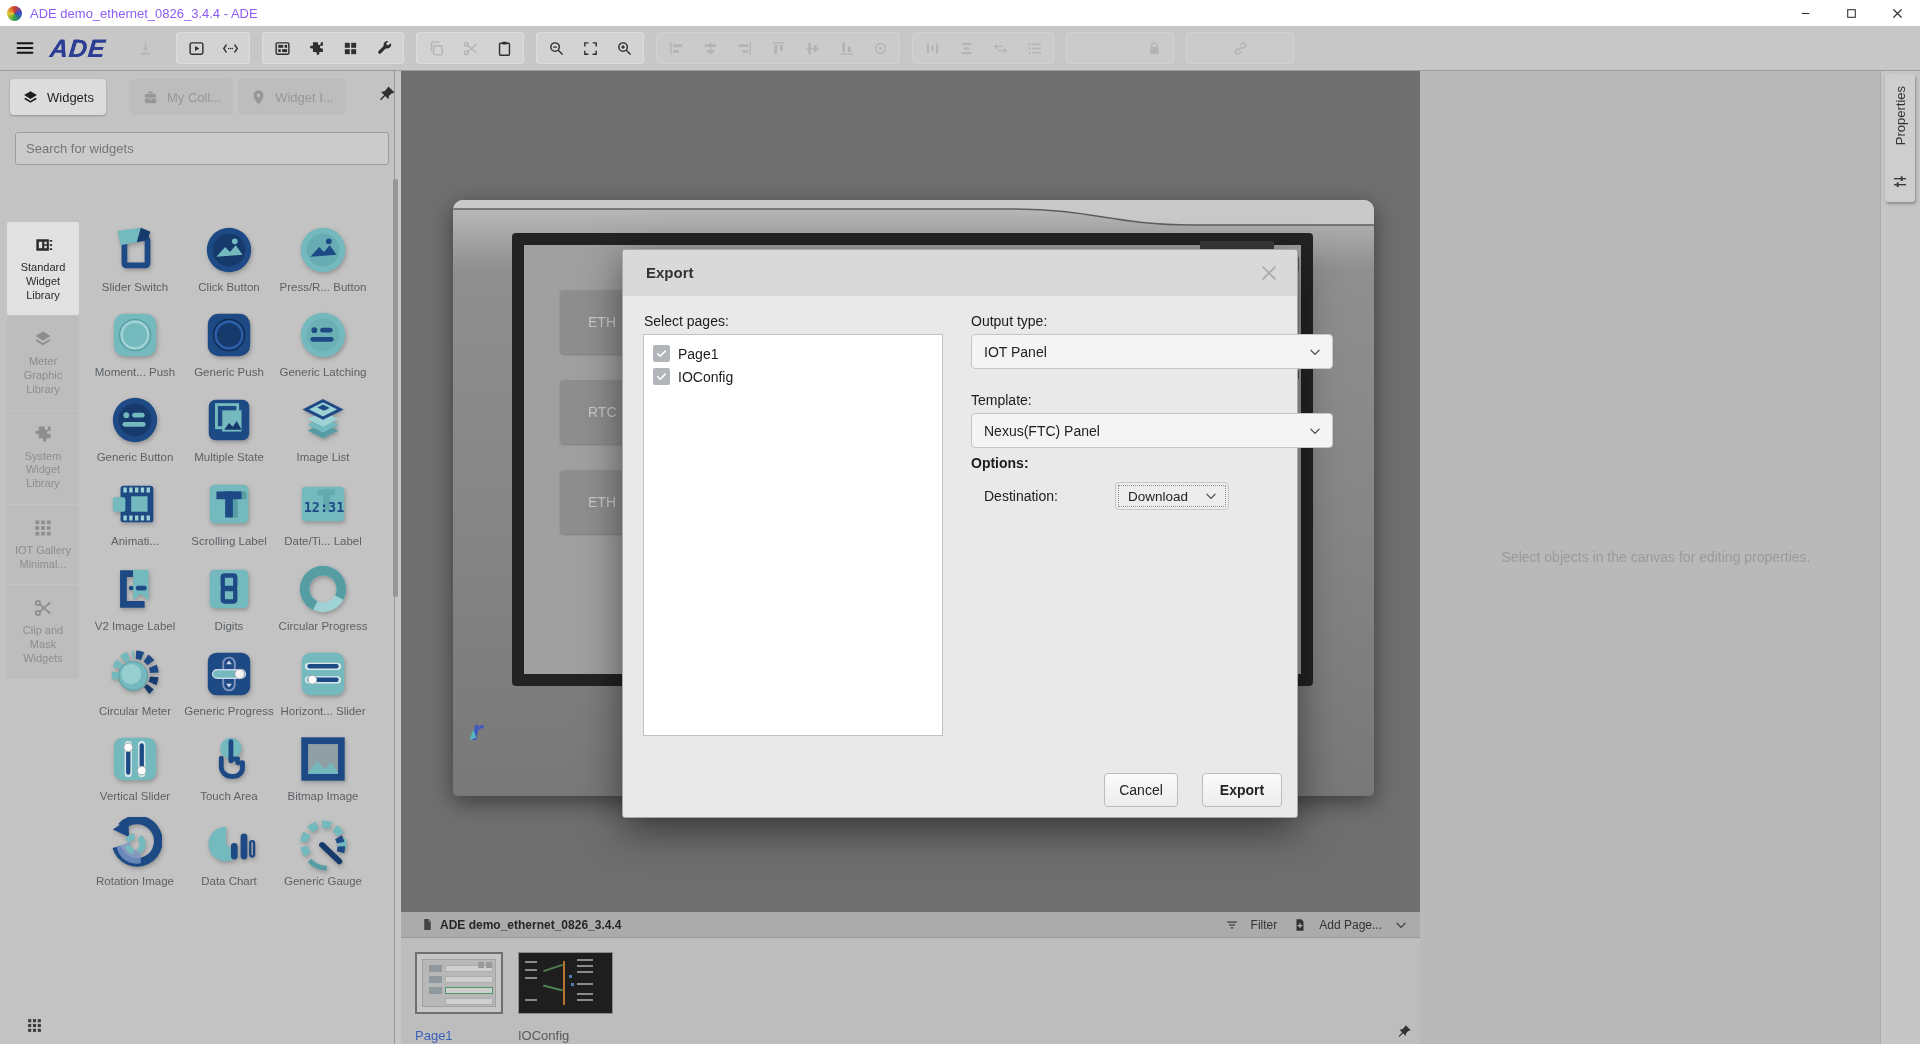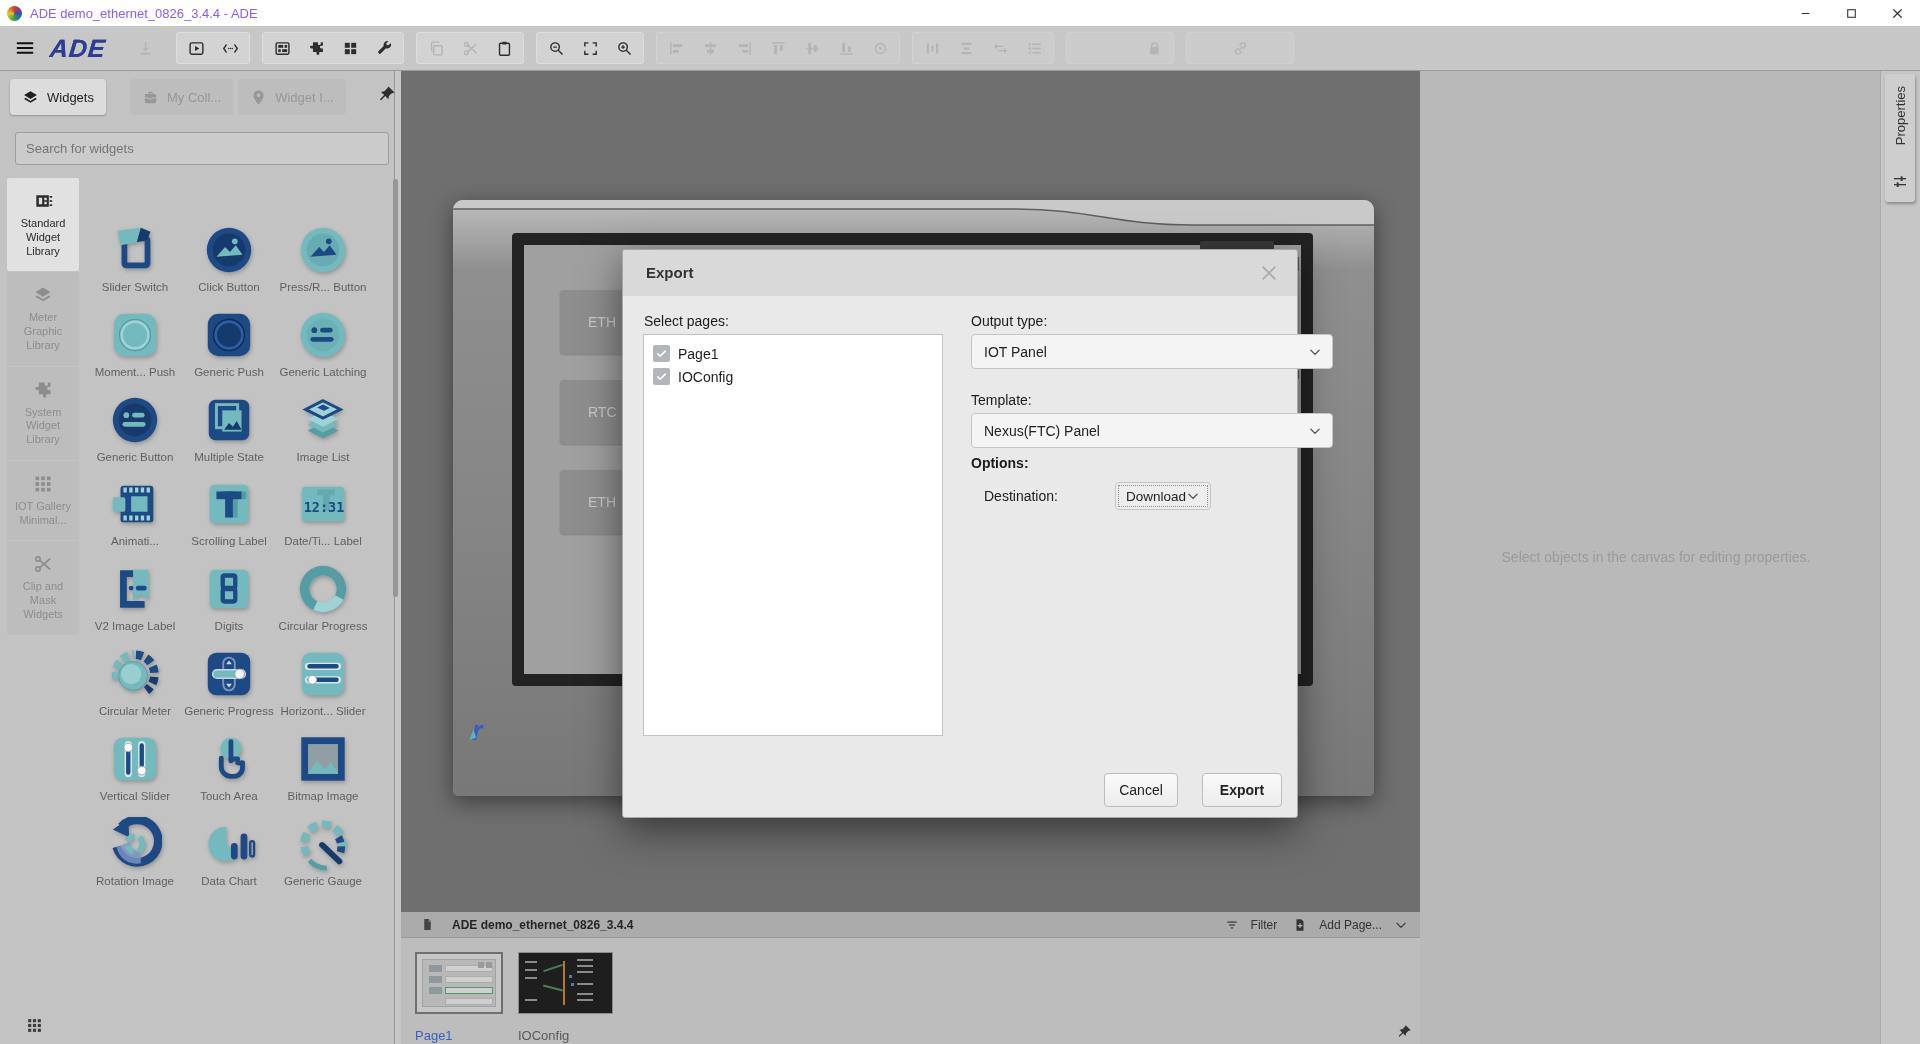--- a/index.html
+++ b/index.html
@@ -44,21 +44,21 @@
   #sidebar-pin{position:absolute;left:378px;top:14px;width:18px;height:18px;color:#2f2f2f;}
   #widget-search{position:absolute;left:15px;top:61px;width:374px;height:33px;box-sizing:border-box;
     background:#cbcbcb;border:1px solid #9d9d9d;border-radius:3px;font-size:13px;color:#333;
     padding:0 10px;font-family:"Liberation Sans",sans-serif;outline:none;}
   #widget-search::placeholder{color:#757575;}
   #category-list{position:absolute;left:7px;top:107px;width:72px;display:flex;flex-direction:column;}
   .cat-item{width:72px;box-sizing:border-box;padding:13px 3px;background:#bdbdbd;color:#8d8d8d;
     display:flex;flex-direction:column;align-items:center;gap:6px;margin-bottom:1px;border-radius:2px;}
   .cat-item .icon{width:20px;height:20px;}
   .cat-item .cat-label{font-size:11px;text-align:center;line-height:1.25;}
-  .cat-item.active{background:#e1e1e1;color:#2b2b2b;}
+  .cat-item.active{background:#e1e1e1;color:#2b2b2b;margin-top:44px;}
   #widget-grid{position:absolute;left:88px;top:152px;width:282px;display:grid;
     grid-template-columns:repeat(3,94px);row-gap:13px;}
   .widget{display:flex;flex-direction:column;align-items:center;}
   .w-icon{width:54px;height:54px;filter:drop-shadow(1px 2px 2px rgba(0,0,0,.25));}
   .w-icon svg{width:54px;height:54px;}
   .w-label{margin-top:4px;font-size:11.5px;color:#5d6165;text-align:center;line-height:1.2;width:92px;}
   #left-scroll{position:absolute;left:393px;top:108px;width:5px;height:418px;background:#979797;border-radius:3px;}
   #left-grid-btn{position:absolute;left:26px;bottom:10px;width:17px;height:17px;color:#3c3c3c;}
 
   
@@ -90,21 +90,21 @@
     border-radius:3px;box-shadow:1px 2px 3px rgba(0,0,0,.3);display:flex;flex-direction:column;
     align-items:center;justify-content:space-between;padding:12px 0;box-sizing:border-box;}
   #props-tab-label{writing-mode:vertical-rl;transform:rotate(180deg);font-size:13px;color:#333;}
   #props-tune{width:16px;height:16px;color:#3a3a3a;}
 
   
   #pages-panel{position:absolute;left:401px;top:912px;width:1019px;height:132px;background:#bdbdbd;}
   #pages-header{position:absolute;left:0;top:0;width:100%;height:26px;background:#ababab;
     border-bottom:1px solid #9a9a9a;display:flex;align-items:center;box-sizing:border-box;padding:0 12px 0 20px;}
   #pages-doc-icon{width:13px;height:13px;color:#444;}
-  #pages-title{font-size:12px;font-weight:bold;color:#262626;margin-left:18px;}
+  #pages-title{font-size:12px;font-weight:bold;color:#262626;margin-left:6px;}
   #pages-header .spacer{flex:1;}
   .hdr-act{display:flex;align-items:center;gap:12px;color:#333;font-size:12px;margin-left:16px;}
   .hdr-act .icon{width:14px;height:14px;}
   #pages-chevron{width:14px;height:14px;color:#444;margin-left:12px;}
   #pages-thumbs{position:absolute;left:0;top:26px;width:100%;height:106px;}
   .thumb{position:absolute;top:14px;height:62px;background:#c6c6c6;border:1px solid #8b8b8b;box-sizing:border-box;}
   .thumb.active{border:2px solid #6f6f6f;}
   .thumb-label{position:absolute;top:90px;font-size:13px;color:#5a5a5a;}
   .thumb-label.active{color:#3b62b8;}
   .t-form{position:absolute;inset:5px;background:#b8b8b8;border:1px solid #a2a2a2;}
@@ -133,22 +133,22 @@
     border:1px solid #c2c2c2;box-sizing:border-box;padding-top:7px;}
   .dlg-page-row{display:flex;align-items:center;height:23px;padding-left:9px;}
   .cb{width:17px;height:17px;background:#b2b6ba;border-radius:2px;display:flex;align-items:center;
     justify-content:center;}
   .cb svg{width:13px;height:13px;}
   .dlg-page-label{font-size:14px;color:#1c1c1c;margin-left:8px;}
   .dd{position:absolute;left:348px;width:362px;height:35px;background:#f4f4f4;border:1px solid #c6c6c6;
     border-radius:4px;box-sizing:border-box;display:flex;align-items:center;padding:0 30px 0 12px;
     font-size:14px;color:#222;}
   .dd .chev{position:absolute;right:10px;top:50%;transform:translateY(-50%);width:14px;height:14px;color:#555;}
-  #dd-destination{left:492px;top:232px;width:96px;height:28px;background:#ededed;font-size:13.5px;
-    outline:1px dotted #8f8f8f;outline-offset:-4px;padding-right:26px;justify-content:center;}
+  #dd-destination{left:492px;top:232px;width:114px;height:28px;background:#ededed;font-size:13.5px;
+    outline:1px dotted #8f8f8f;outline-offset:-4px;padding-right:26px;}
   .dlg-btn{position:absolute;top:523px;height:34px;background:linear-gradient(#fafafa,#ececec);
     border:1px solid #bcbcbc;border-radius:4px;font-size:14px;color:#222;display:flex;
     align-items:center;justify-content:center;box-sizing:border-box;}
 </style>
 </head>
 <body>
 
 <div id="titlebar">
   <div id="app-icon"></div>
   <div id="title-text">ADE demo_ethernet_0826_3.4.4 - ADE</div>

